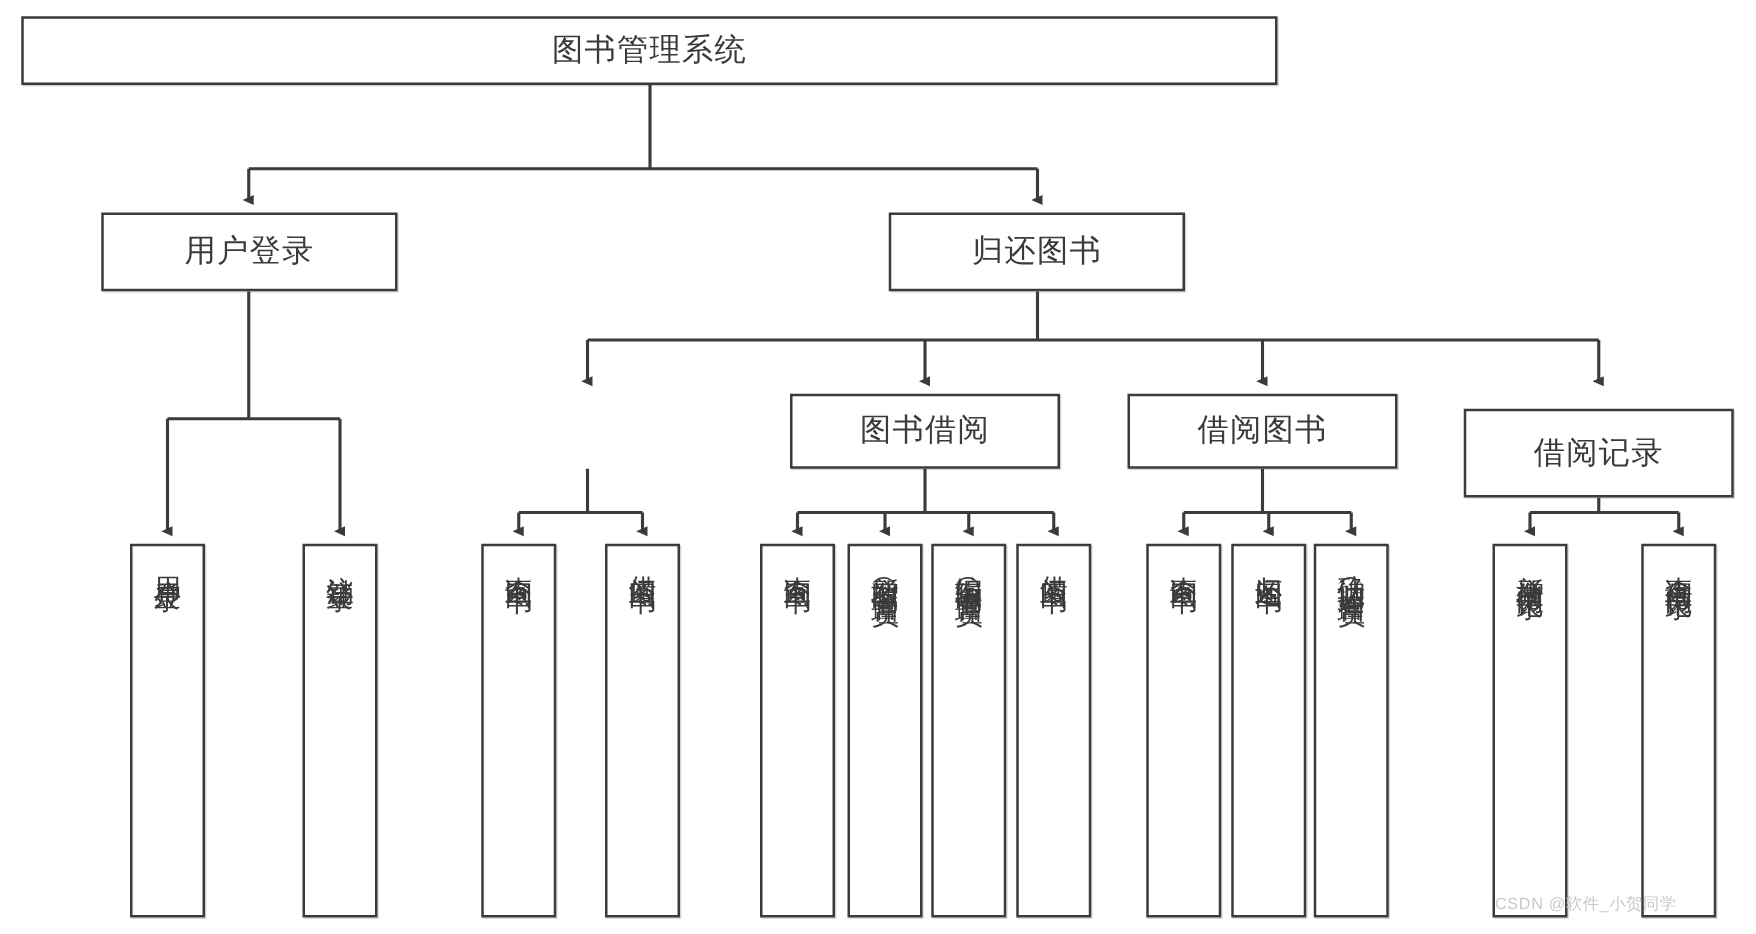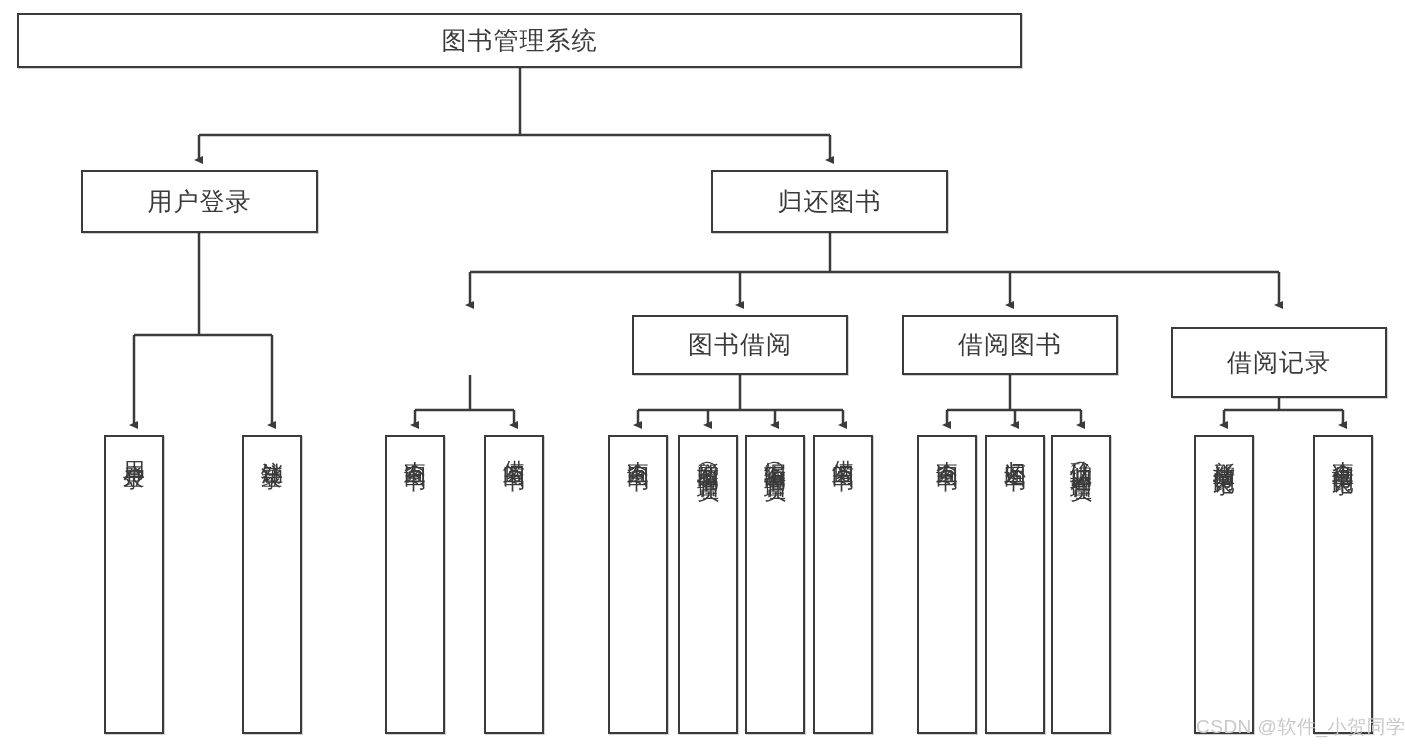--- a/index.html
+++ b/index.html
@@ -54,21 +54,21 @@
   .node.vert .label {
     writing-mode: vertical-rl;
     text-orientation: upright;
     font-size: 22px;
     letter-spacing: 3px;
     line-height: 1.0;
     white-space: nowrap;
   }
   .watermark {
     position: absolute;
-    font-size: 19px;
+    font-size: 13px;
     color: #c9c9c9;
     white-space: nowrap;
     letter-spacing: 0.5px;
   }
 </style>
 </head>
 <body>
 
 <div id="canvas">
 

